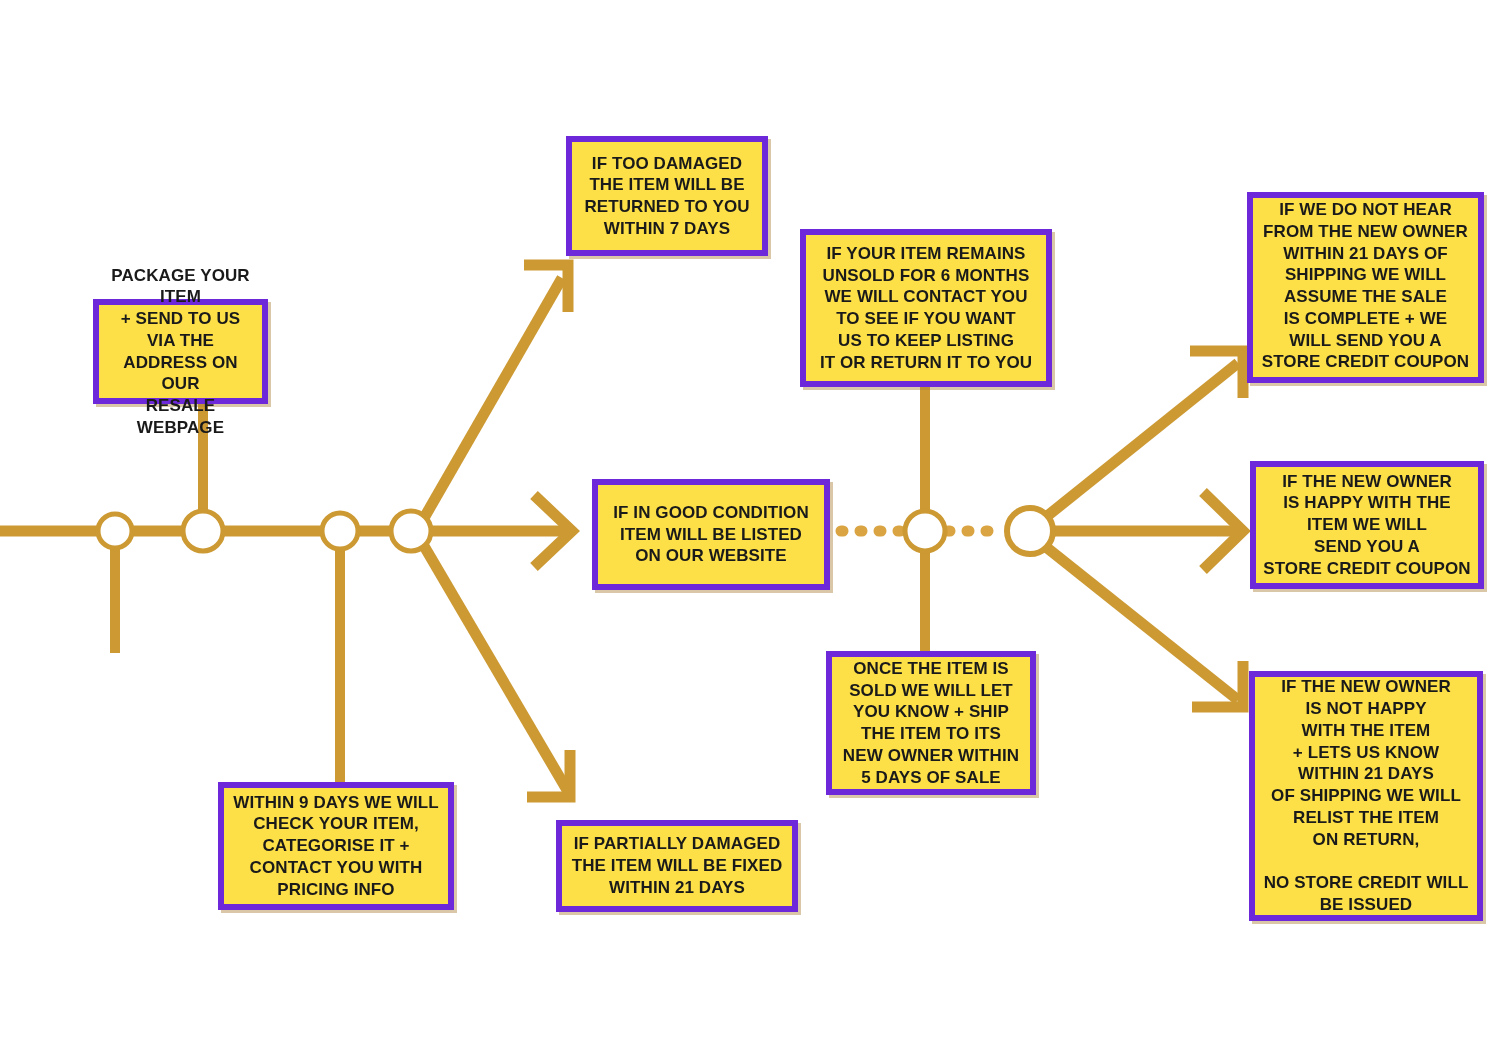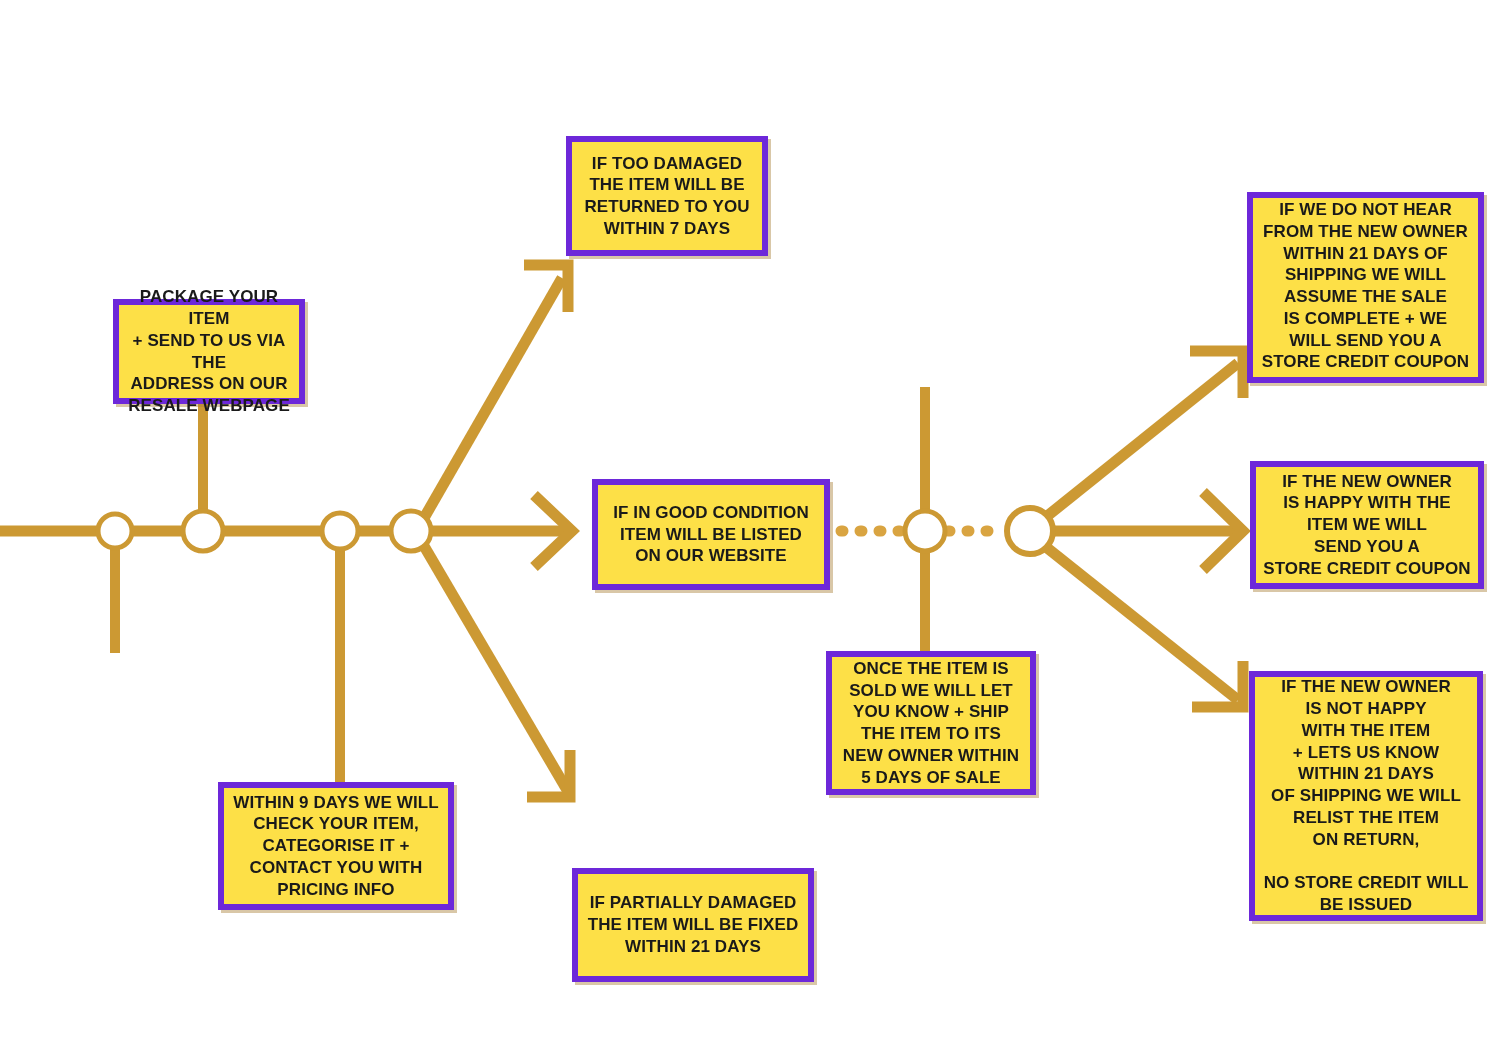--- a/index.html
+++ b/index.html
@@ -114,21 +114,21 @@
       <circle cx="115" cy="531" r="17" fill="#ffffff" stroke="#cc9933" stroke-width="5"></circle>
       <circle cx="203" cy="531" r="20" fill="#ffffff" stroke="#cc9933" stroke-width="5"></circle>
       <circle cx="340" cy="531" r="18" fill="#ffffff" stroke="#cc9933" stroke-width="5"></circle>
       <circle cx="411" cy="531" r="20" fill="#ffffff" stroke="#cc9933" stroke-width="5"></circle>
       <circle cx="925" cy="531" r="20" fill="#ffffff" stroke="#cc9933" stroke-width="5"></circle>
       <circle cx="1030" cy="531" r="23" fill="#ffffff" stroke="#cc9933" stroke-width="6"></circle>
     </g>
   </svg>
 
 
-  <div class="node-box" style="left:93px; top:299px; width:192px; height:105px;margin-left:20px;">
+  <div class="node-box" style="left:93px; top:299px; width:175px; height:105px;">
     <span class="txt">PACKAGE YOUR ITEM
 + SEND TO US VIA THE
 ADDRESS ON OUR
 RESALE WEBPAGE</span>
   </div>
 
   <div class="node-box" style="left:218px; top:782px; width:236px; height:128px;">
     <span class="txt">WITHIN 9 DAYS WE WILL
 CHECK YOUR ITEM,
 CATEGORISE IT +
@@ -142,26 +142,34 @@
 RETURNED TO YOU
 WITHIN 7 DAYS</span>
   </div>
 
   <div class="node-box" style="left:592px; top:479px; width:238px; height:111px;">
     <span class="txt">IF IN GOOD CONDITION
 ITEM WILL BE LISTED
 ON OUR WEBSITE</span>
   </div>
 
-  <div class="node-box" style="left:572px; top:820px; width:242px; height:114px;margin-top:48px;">
+  <div class="node-box" style="left:556px; top:820px; width:242px; height:92px;">
     <span class="txt">IF PARTIALLY DAMAGED
 THE ITEM WILL BE FIXED
 WITHIN 21 DAYS</span>
   </div>
 
+  <div class="node-box" style="left:800px; top:229px; width:252px; height:158px;">
+    <span class="txt">IF YOUR ITEM REMAINS
+UNSOLD FOR 6 MONTHS
+WE WILL CONTACT YOU
+TO SEE IF YOU WANT
+US TO KEEP LISTING
+IT OR RETURN IT TO YOU</span>
+  </div>
 
   <div class="node-box" style="left:826px; top:651px; width:210px; height:144px;text-align:center;">
     <span class="txt">ONCE THE ITEM IS
 SOLD WE WILL LET
 YOU KNOW + SHIP
 THE ITEM TO ITS
 NEW OWNER WITHIN
 5 DAYS OF SALE</span>
   </div>
 

